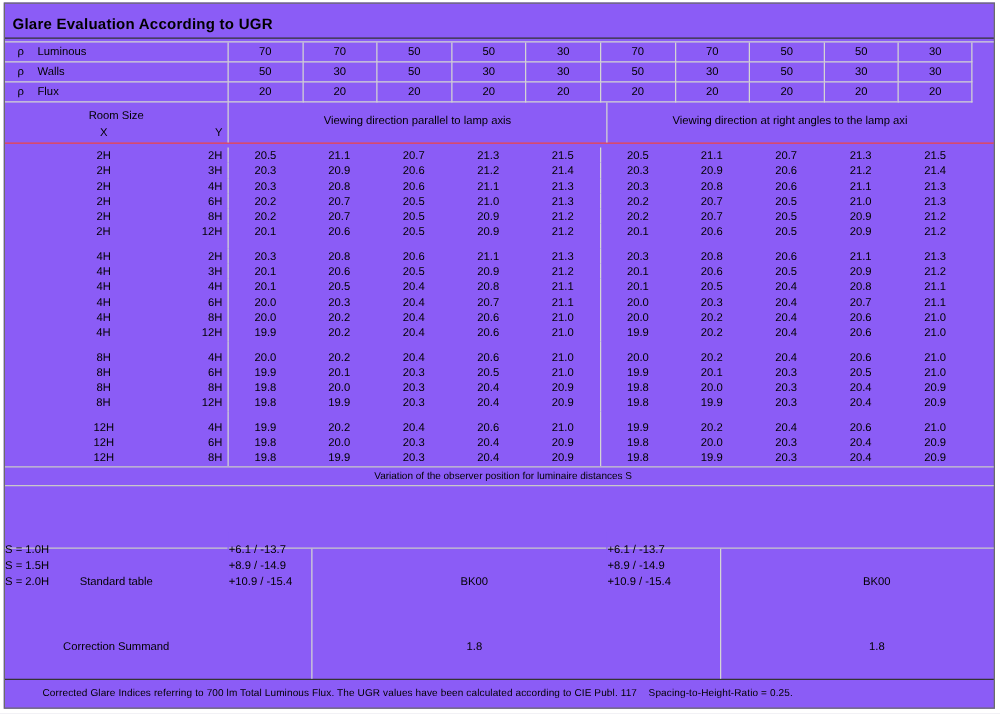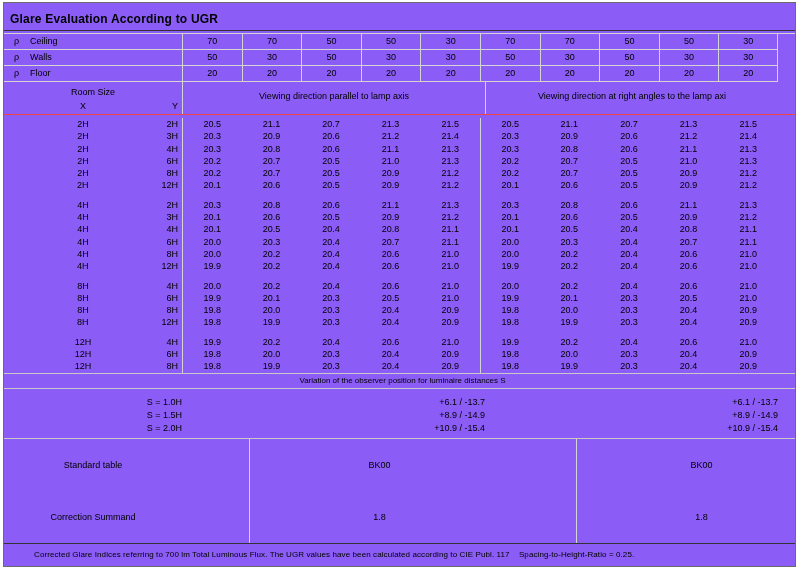--- a/index.html
+++ b/index.html
@@ -58,21 +58,21 @@
   
   .variation-band {
     height:16px; box-sizing:border-box; border-top:1px solid #c9c9c9; border-bottom:1px solid #c9c9c9;
     font-size:8px; line-height:14px; padding-left:6px;text-align:center;
   }
   
   .s-section {
     display:grid; grid-template-columns:178px 303px 293px 1fr;
     height:50px; box-sizing:border-box; border-bottom:1px solid #c9c9c9; font-size:9px;
   }
-  .s-col { box-sizing:border-box; padding-top:7px; text-align:right; }
+  .s-col { box-sizing:border-box; padding-top:7px; text-align:left;margin-top:37px; }
   .s-col.bl { border-left:1px solid #8b5cf6; }
   .s-line { height:13px; line-height:13px; }
   
   .std-section {
     display:grid; grid-template-columns:178px 303px 293px 1fr;
     height:105px; box-sizing:border-box; border-bottom:1px solid #333; font-size:9px;gap:24px;
   }
   .std-col { box-sizing:border-box; text-align:center; }
   .std-col.bl { border-left:1px solid #d4d4d4;margin-left:43px; }
   .std-r1 { height:52px; display:flex; align-items:center; justify-content:center; }
@@ -85,21 +85,21 @@
 
 <div class="page">
   <div class="frame">
 
     <div class="title-bar">Glare Evaluation According to UGR</div>
 
     <div class="refl-table" id="refl-body">
         <div class="refl-row">
           <div class="refl-label">
             <span class="rho">ρ</span>
-            <span class="">Ceiling</span>
+            <span class="">Luminous</span>
           </div>
           <div class="refl-cell">70</div>
           <div class="refl-cell">70</div>
           <div class="refl-cell">50</div>
           <div class="refl-cell">50</div>
           <div class="refl-cell">30</div>
           <div class="refl-cell">70</div>
           <div class="refl-cell">70</div>
           <div class="refl-cell">50</div>
           <div class="refl-cell">50</div>
@@ -119,21 +119,21 @@
           <div class="refl-cell">50</div>
           <div class="refl-cell">30</div>
           <div class="refl-cell">50</div>
           <div class="refl-cell">30</div>
           <div class="refl-cell">30</div>
           <div class="refl-sp"></div>
         </div>
         <div class="refl-row">
           <div class="refl-label">
             <span class="rho">ρ</span>
-            <span class="">Floor</span>
+            <span class="">Flux</span>
           </div>
           <div class="refl-cell">20</div>
           <div class="refl-cell">20</div>
           <div class="refl-cell">20</div>
           <div class="refl-cell">20</div>
           <div class="refl-cell">20</div>
           <div class="refl-cell">20</div>
           <div class="refl-cell">20</div>
           <div class="refl-cell">20</div>
           <div class="refl-cell">20</div>

